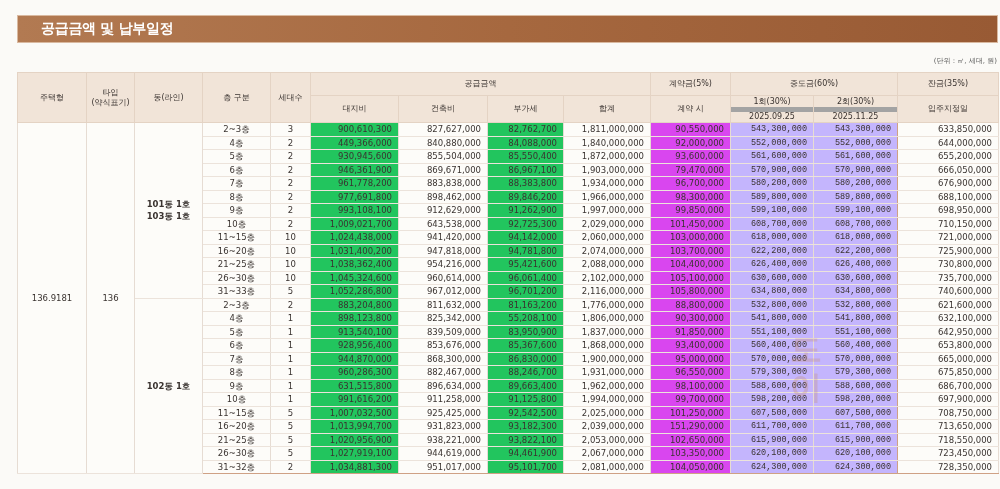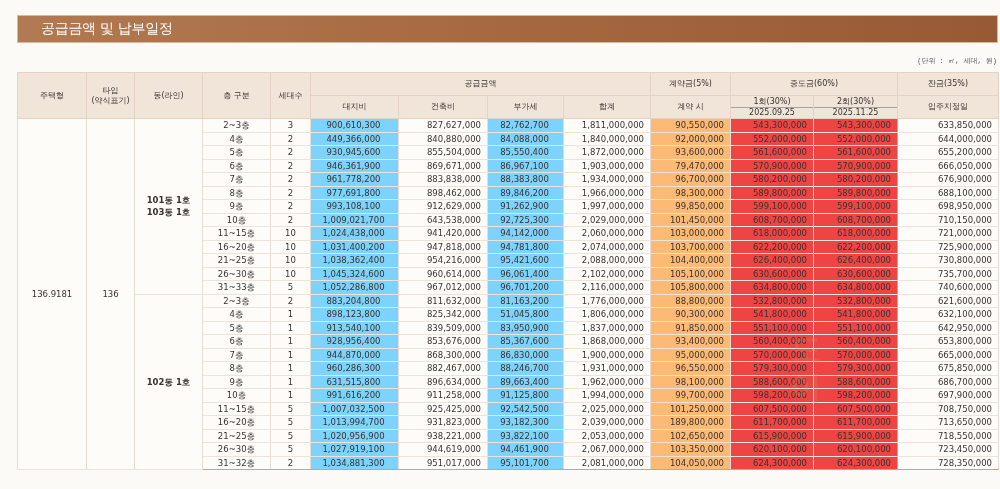--- a/index.html
+++ b/index.html
@@ -10,60 +10,60 @@
     color: #3a3330;
     position: relative;
   }
   .title-bar {
     position: absolute; left: 17px; top: 15px; width: 981px; height: 28px;
     background: linear-gradient(90deg, #b27a52 0%, #a6683f 50%, #985a34 100%);
     border: 1px solid #d9b9a0; box-sizing: border-box;
     display: flex; align-items: center;
   }
   .title-text {
-    color: #fff; font-size: 14px; font-weight: normal; margin-left: 23px; letter-spacing: -0.3px;
+    color: #fff; font-size: 14px; font-weight: bold; margin-left: 23px; letter-spacing: -0.3px;
   }
   .unit-note {
-    position: absolute; right: 3px; top: 56px; font-size: 7px; color: #555; font-family: Liberation Mono, monospace;
+    position: absolute; right: 3px; top: 56px; font-size: 7px; color: #555;
   }
   table.supply {
     position: absolute; left: 17px; top: 72px;
     border-collapse: collapse; table-layout: fixed; width: 981px;
     font-size: 8.5px;
   }
   table.supply th {
     background: #f1e4d8; font-weight: normal; color: #3a3330;
     border: 1px solid #e4d3c4; padding: 0; text-align: center; vertical-align: middle;
     font-size: 8px; line-height: 10px;
   }
   table.supply thead tr.h1 th { height: 22px; }
   table.supply thead tr.h2 th { height: 13px; }
   table.supply td {
     border-left: 1px solid #e6dcd3; border-right: 1px solid #e6dcd3;
     border-bottom: 1px solid #ece3db;
     height: 12.5px; padding: 0 4px; line-height: 12px; white-space: nowrap;
     text-align: center; background: #fdfcf9;
   }
   table.supply td.num { text-align: right; padding-right: 6px; }
-  table.supply td.shade { background: #7dd3fc; text-align: center; }
-  table.supply td.shade2 { background: #fdba74; }
-  table.supply td.mid { background: #ef4444; }
+  table.supply td.shade { background: #22c55e; }
+  table.supply td.shade2 { background: #d946ef; }
+  table.supply td.mid { background: #c4b5fd; font-family: Liberation Mono, monospace; }
   table.supply td.mid-left { border-left: 1.5px solid #cfa185; }
   table.supply td.mid-right { border-right: 1.5px solid #cfa185; }
   table.supply tr.last td { border-bottom: 1.5px solid #cfa185; }
   table.supply tr.group-start td.floor, table.supply tr.group-start td.cnt,
   table.supply tr.group-start td.num { border-top: 1px solid #ddc8b8; }
   td.merged { background: #fdfcf9 !important; vertical-align: middle; }
   td.merged.dong { line-height: 12px; font-weight: bold; }
   .watermark {
     position: absolute; left: 790px; top: 330px;
     font-size: 32px; font-weight: bold; color: rgba(196,140,100,0.28);
     line-height: 38px; pointer-events: none; text-align: center;
   }
-  .sub-split { display: block; border-bottom: 1px solid #a3a3a3; line-height: 11px; }
+  .sub-split { display: block; border-bottom: 5px solid #a3a3a3; line-height: 11px; }
 </style>
 </head>
 <body>
 
 <div class="title-bar">
   <span class="title-text">공급금액 및 납부일정</span>
 </div>
 <div class="unit-note">(단위 : ㎡, 세대, 원)</div>
 
 <table class="supply">
@@ -276,21 +276,21 @@
         <td class="num shade2">88,800,000</td>
         <td class="num mid mid-left">532,800,000</td>
         <td class="num mid mid-right">532,800,000</td>
         <td class="num">621,600,000</td>
       </tr>
       <tr>
         <td class="floor">4층</td>
         <td class="cnt">1</td>
         <td class="num shade">898,123,800</td>
         <td class="num">825,342,000</td>
-        <td class="num shade">51,045,800</td>
+        <td class="num shade">55,208,100</td>
         <td class="num">1,806,000,000</td>
         <td class="num shade2">90,300,000</td>
         <td class="num mid mid-left">541,800,000</td>
         <td class="num mid mid-right">541,800,000</td>
         <td class="num">632,100,000</td>
       </tr>
       <tr>
         <td class="floor">5층</td>
         <td class="cnt">1</td>
         <td class="num shade">913,540,100</td>
@@ -374,21 +374,21 @@
         <td class="num mid mid-right">607,500,000</td>
         <td class="num">708,750,000</td>
       </tr>
       <tr>
         <td class="floor">16~20층</td>
         <td class="cnt">5</td>
         <td class="num shade">1,013,994,700</td>
         <td class="num">931,823,000</td>
         <td class="num shade">93,182,300</td>
         <td class="num">2,039,000,000</td>
-        <td class="num shade2">189,800,000</td>
+        <td class="num shade2">151,290,000</td>
         <td class="num mid mid-left">611,700,000</td>
         <td class="num mid mid-right">611,700,000</td>
         <td class="num">713,650,000</td>
       </tr>
       <tr>
         <td class="floor">21~25층</td>
         <td class="cnt">5</td>
         <td class="num shade">1,020,956,900</td>
         <td class="num">938,221,000</td>
         <td class="num shade">93,822,100</td>

